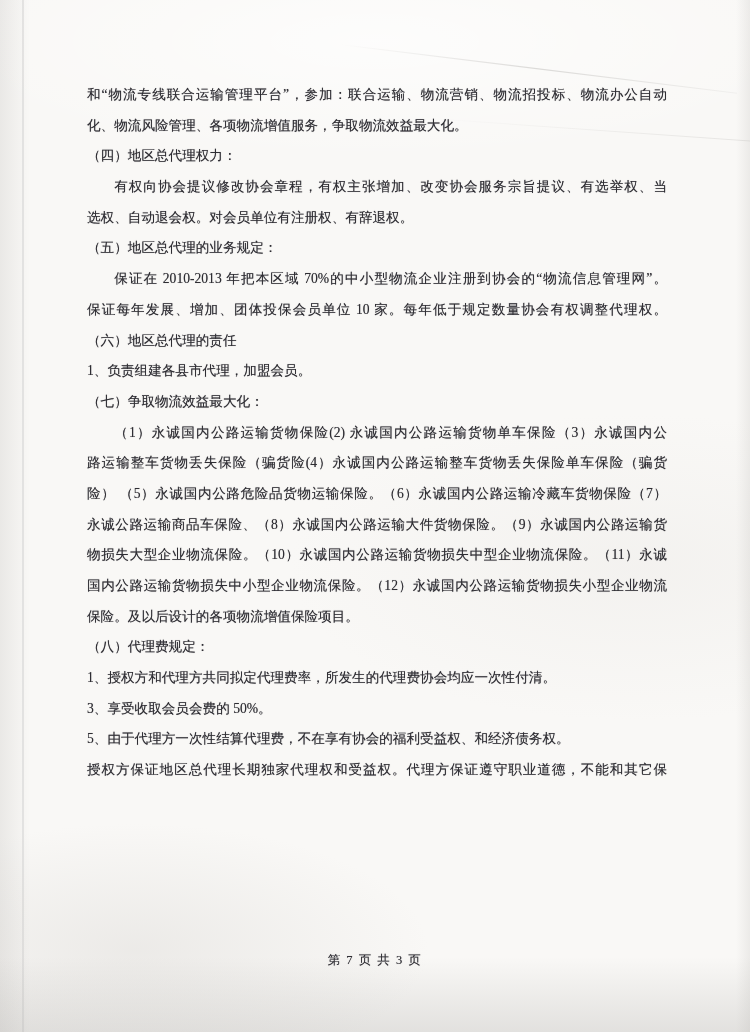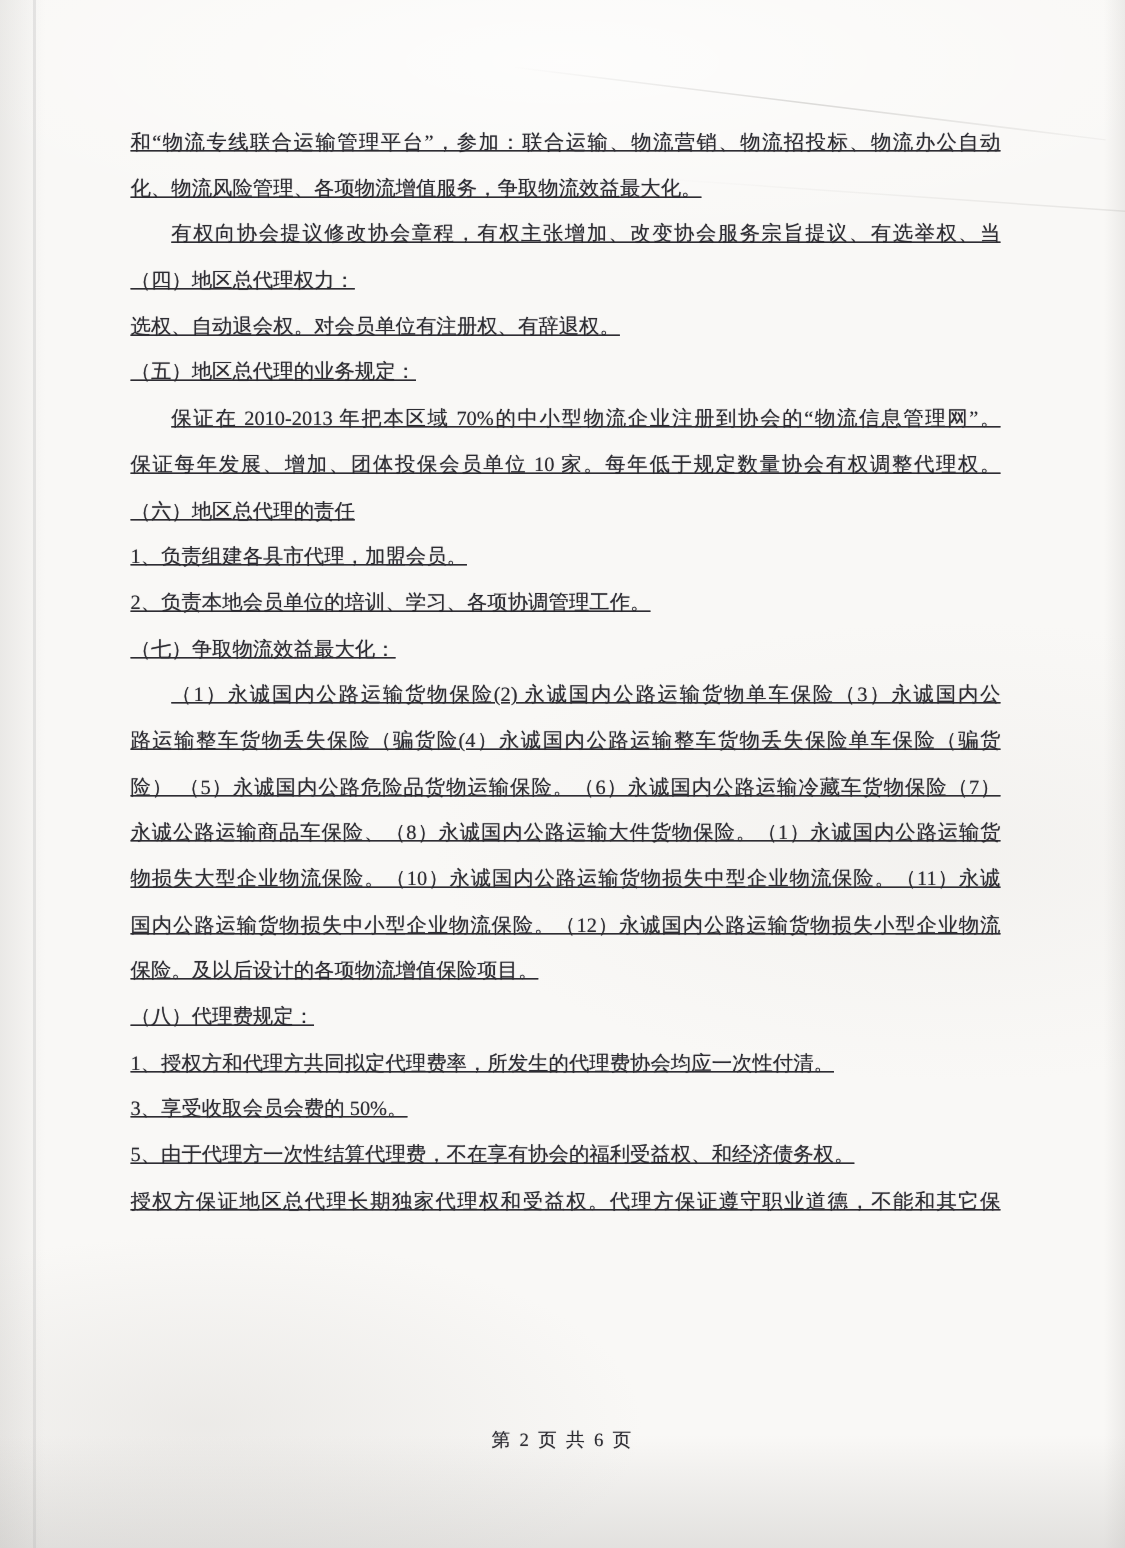--- a/index.html
+++ b/index.html
@@ -48,21 +48,20 @@
   .doc-body {
     position:absolute; left:87px; top:80px; width:580px;
   }
   .line {
     height:30.7px; line-height:30.7px;
     font-size:13.6px;
     color: var(--ink, #2e2d33);
     text-align: justify;
     text-shadow: 0 0 0.7px rgba(46,45,51,0.55);
     white-space: normal;
-    text-decoration: underline;
   }
   .line.fill { text-align-last: justify; }
   .line.indent { text-indent: 2em; }
   .page-footer {
     position:absolute; left:0; right:0; top:952px;
     text-align:center;
     font-size:12.5px; letter-spacing:1.5px;
     color: var(--ink, #2e2d33);
     text-shadow: 0 0 0.7px rgba(46,45,51,0.5);
   }
@@ -74,37 +73,36 @@
 <div class="edge-left"></div>
 <div class="edge-left-line"></div>
 <div class="edge-right"></div>
 <div class="edge-bottom"></div>
 <div class="crease-a"></div>
 <div class="crease-b"></div>
 
 <div class="doc-body">
     <div class="line fill">和“物流专线联合运输管理平台”，参加：联合运输、物流营销、物流招投标、物流办公自动</div>
     <div class="line">化、物流风险管理、各项物流增值服务，争取物流效益最大化。</div>
+    <div class="line">（四）地区总代理权力：</div>
     <div class="line fill indent">有权向协会提议修改协会章程，有权主张增加、改变协会服务宗旨提议、有选举权、当</div>
-    <div class="line">（四）地区总代理权力：</div>
     <div class="line">选权、自动退会权。对会员单位有注册权、有辞退权。</div>
     <div class="line">（五）地区总代理的业务规定：</div>
     <div class="line fill indent">保证在 2010-2013 年把本区域 70%的中小型物流企业注册到协会的“物流信息管理网”。</div>
     <div class="line fill">保证每年发展、增加、团体投保会员单位 10 家。每年低于规定数量协会有权调整代理权。</div>
     <div class="line">（六）地区总代理的责任</div>
     <div class="line">1、负责组建各县市代理，加盟会员。</div>
-    <div class="line">2、负责本地会员单位的培训、学习、各项协调管理工作。</div>
     <div class="line">（七）争取物流效益最大化：</div>
     <div class="line fill indent">（1）永诚国内公路运输货物保险(2) 永诚国内公路运输货物单车保险（3）永诚国内公</div>
     <div class="line fill">路运输整车货物丢失保险（骗货险(4）永诚国内公路运输整车货物丢失保险单车保险（骗货</div>
     <div class="line fill">险） （5）永诚国内公路危险品货物运输保险。（6）永诚国内公路运输冷藏车货物保险（7）</div>
-    <div class="line fill">永诚公路运输商品车保险、（8）永诚国内公路运输大件货物保险。（1）永诚国内公路运输货</div>
+    <div class="line fill">永诚公路运输商品车保险、（8）永诚国内公路运输大件货物保险。（9）永诚国内公路运输货</div>
     <div class="line fill">物损失大型企业物流保险。（10）永诚国内公路运输货物损失中型企业物流保险。（11）永诚</div>
     <div class="line fill">国内公路运输货物损失中小型企业物流保险。（12）永诚国内公路运输货物损失小型企业物流</div>
     <div class="line">保险。及以后设计的各项物流增值保险项目。</div>
     <div class="line">（八）代理费规定：</div>
     <div class="line">1、授权方和代理方共同拟定代理费率，所发生的代理费协会均应一次性付清。</div>
     <div class="line">3、享受收取会员会费的 50%。</div>
     <div class="line">5、由于代理方一次性结算代理费，不在享有协会的福利受益权、和经济债务权。</div>
     <div class="line fill">授权方保证地区总代理长期独家代理权和受益权。代理方保证遵守职业道德，不能和其它保</div>
   </div>
 
-<div class="page-footer">第 2 页 共 6 页</div>
+<div class="page-footer">第 7 页 共 3 页</div>
 
 </body></html>

